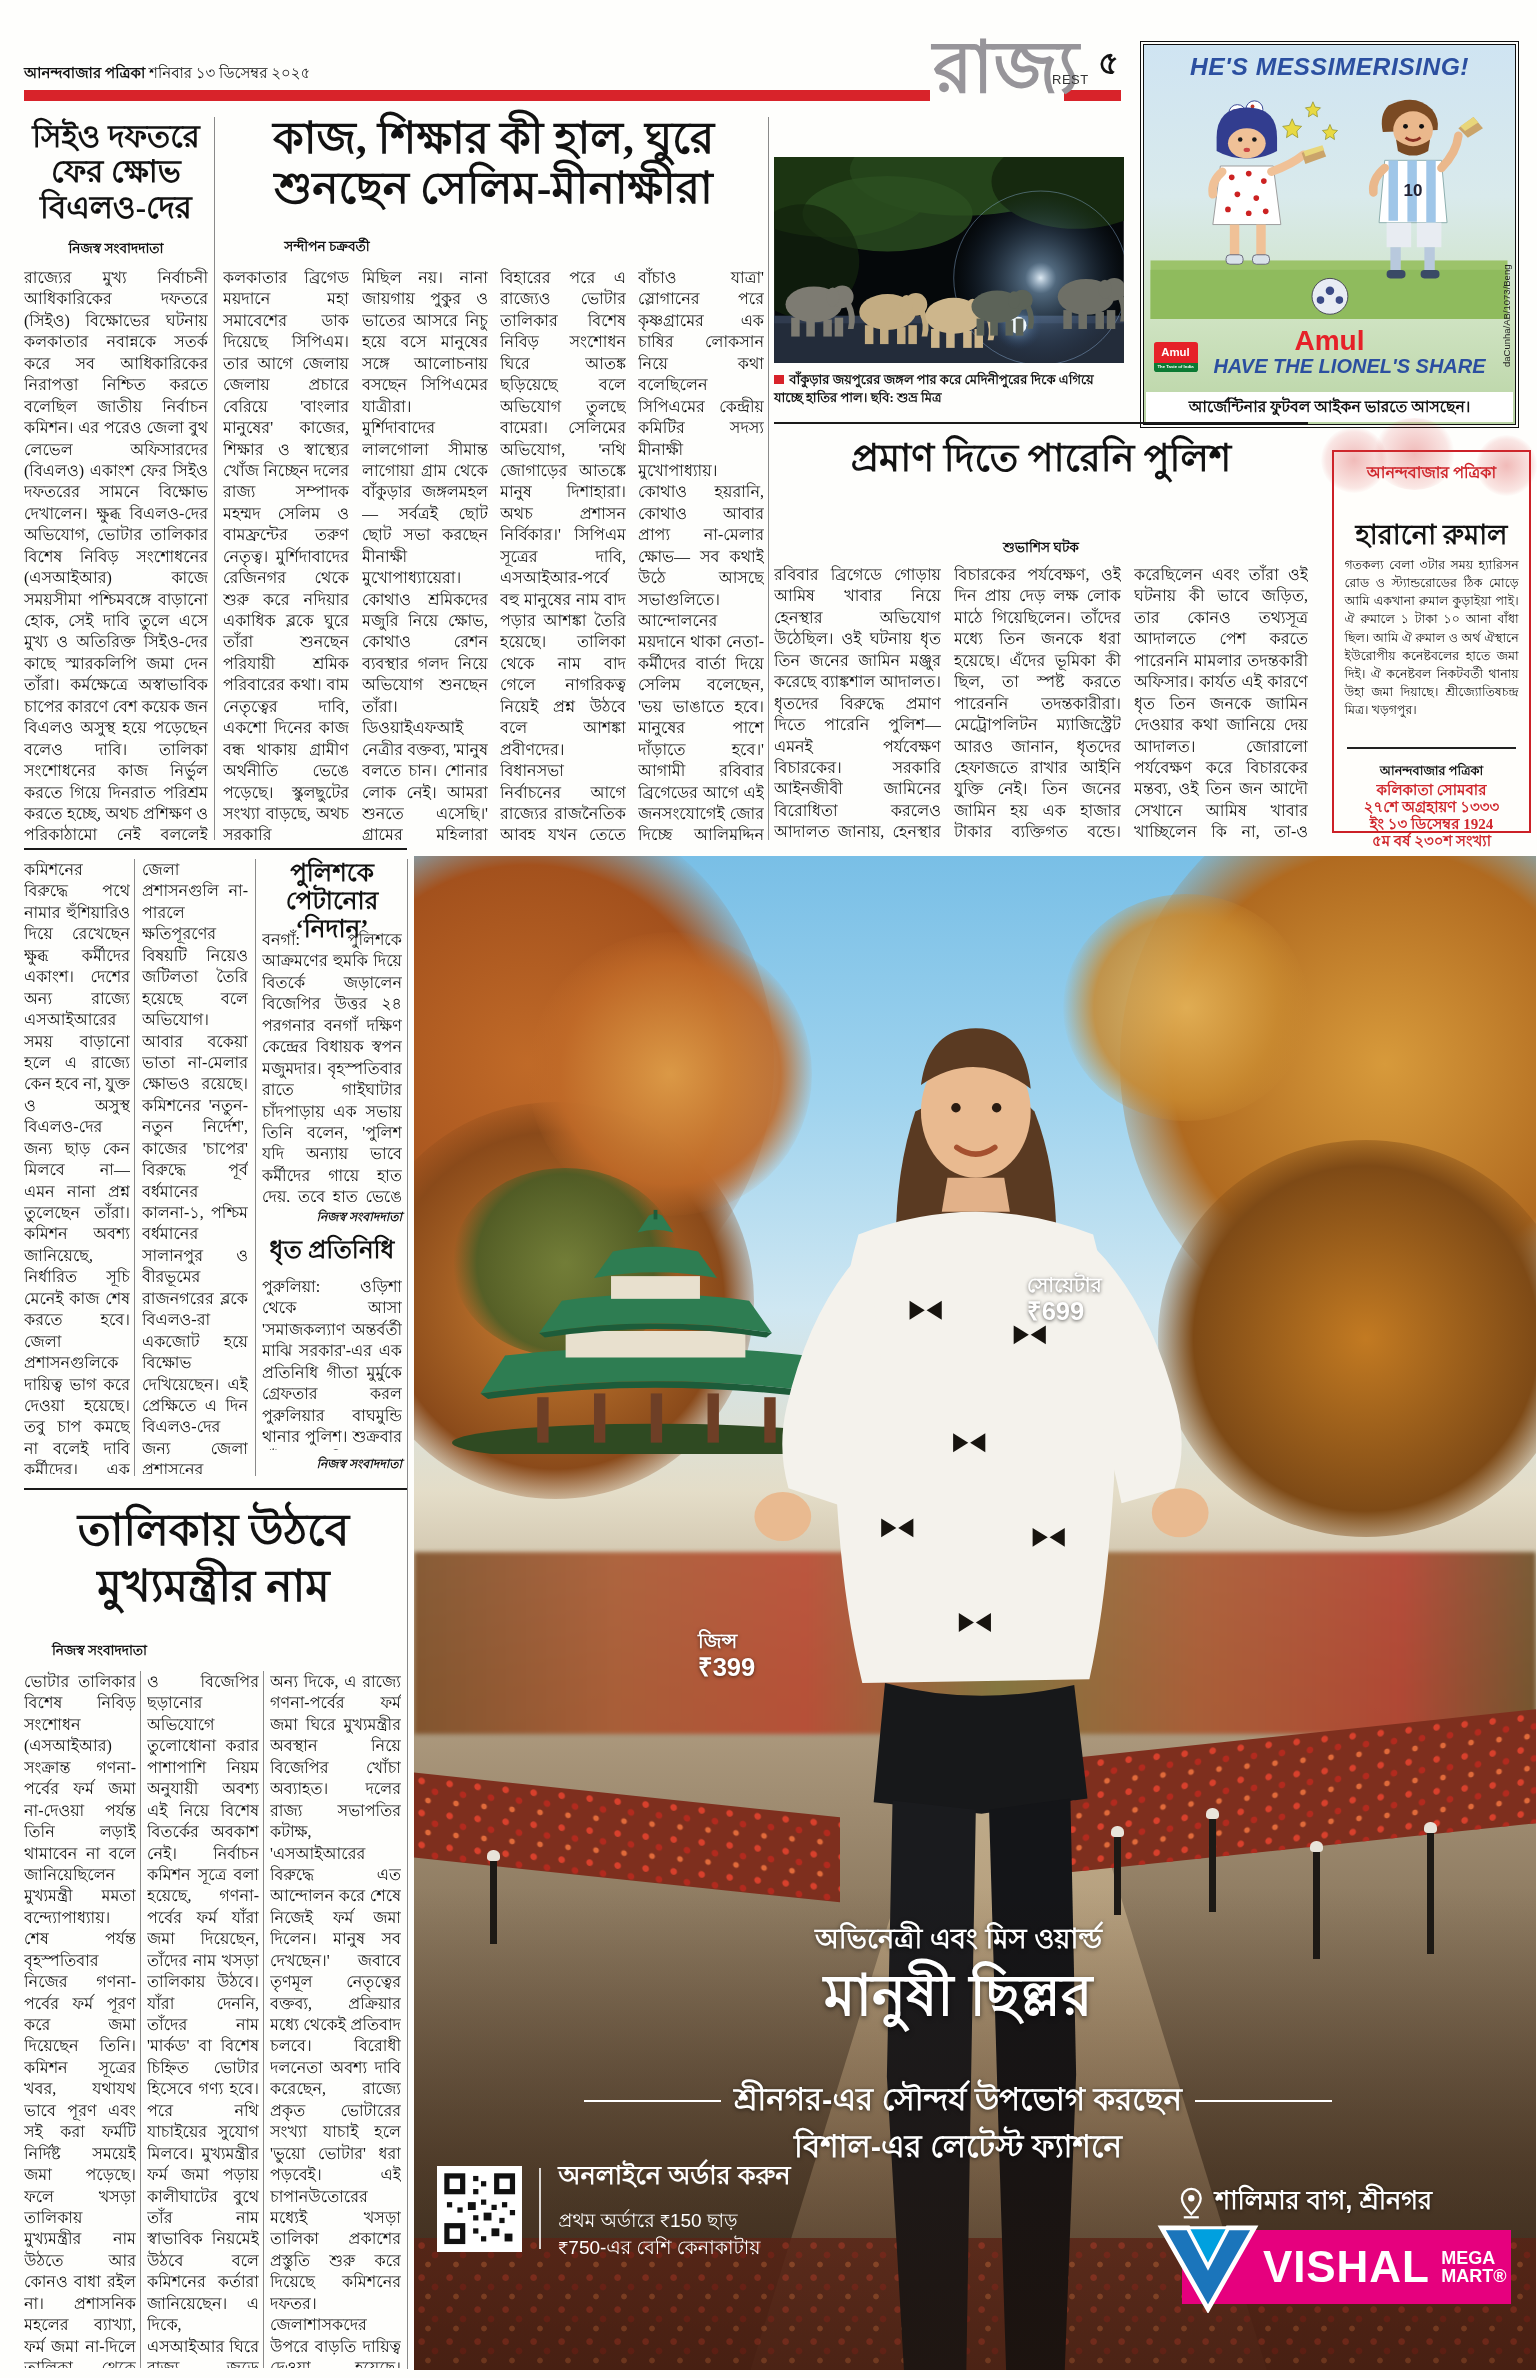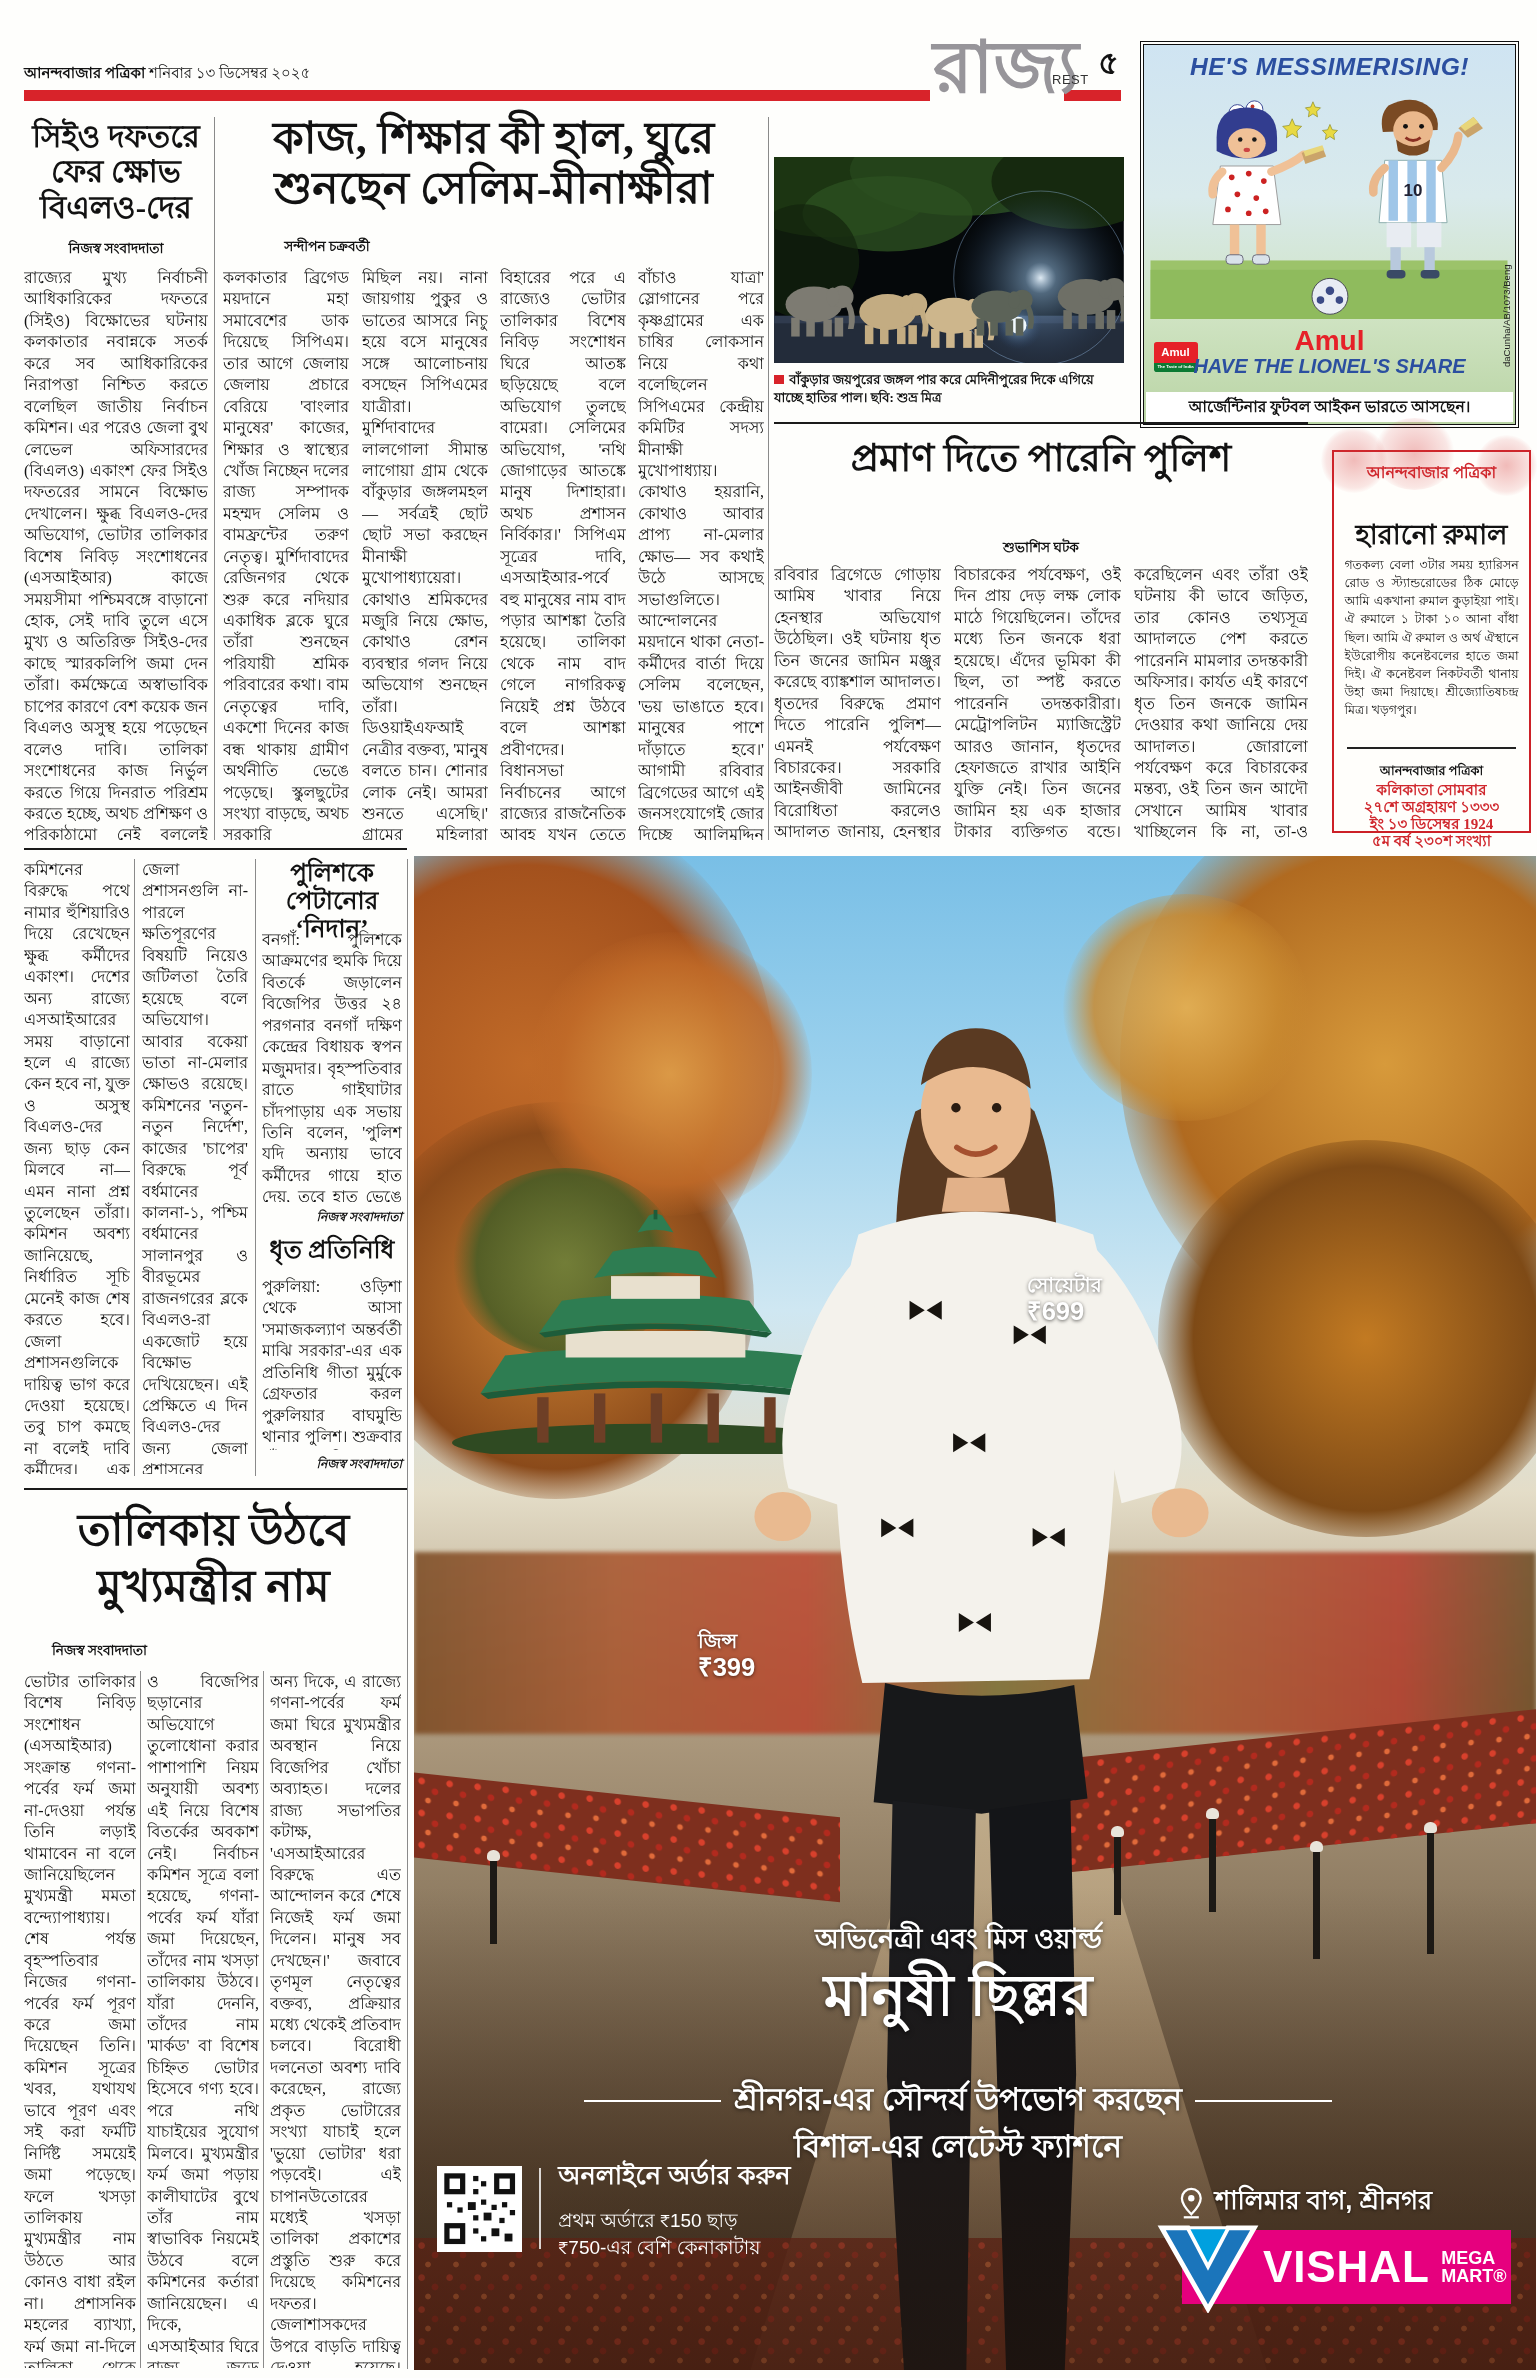--- a/index.html
+++ b/index.html
@@ -17,21 +17,21 @@
   .masthead .paper{font-weight:bold;}
   .sectionlabel{left:933px;top:32px;width:132px;font-size:72px;font-weight:bold;color:#97959a;line-height:1;text-align:center;}
   .sectionsub{left:1052px;top:72px;font-size:13px;color:#333;font-family:"Liberation Sans",sans-serif;letter-spacing:0.5px;}
   .pagenum{left:1098px;top:38px;font-size:32px;font-weight:bold;}
   .bar{position:absolute;background:#d8232a;height:11.4px;top:90px;}
   
   .amul{left:1143px;top:44px;width:371px;height:379px;border:1.9px solid #101010;outline:0.9px solid #101010;outline-offset:2.8px;
         background:linear-gradient(180deg,#cfe4f2 0%,#d9eaec 40%,#cfe3c2 72%,#b9d4a4 100%);overflow:hidden;}
   .amul-title{left:0;top:7.6px;width:100%;text-align:center;color:#2b4fa0;font:italic 900 24.6px "Liberation Sans",sans-serif;letter-spacing:0.5px;}
   .amul-brand{left:0;top:280px;width:100%;text-align:center;color:#e62128;font:900 28px "Liberation Sans",sans-serif;}
-  .amul-tag{left:0;top:310px;width:100%;text-align:center;color:#2b4fa0;font:italic 900 20px "Liberation Sans",sans-serif;}
+  .amul-tag{left:0;top:310px;width:100%;text-align:center;color:#2b4fa0;font:italic 900 20px "Liberation Sans",sans-serif;padding-left:20px;}
   .amul-cap{left:1.9px;right:1.9px;bottom:1.9px;height:30px;background:#ffffff;text-align:center;font-weight:bold;font-size:15.6px;line-height:30px;}
   .amul-credit{right:2.8px;top:38px;height:284px;writing-mode:vertical-rl;transform:rotate(180deg);font:9.5px "Liberation Sans",sans-serif;color:#222;}
   .amul-logo{left:9.5px;top:297px;width:44px;height:30px;}
   .amul-logo .r{background:#e62128;color:#fff;font:900 11.4px "Liberation Sans",sans-serif;text-align:center;height:21px;line-height:21px;border-radius:2.8px 2.8px 0 0;}
   .amul-logo .g{background:#0b7a33;color:#fff;font:bold 4.3px "Liberation Sans",sans-serif;text-align:center;height:8.5px;line-height:8.5px;border-radius:0 0 2.8px 2.8px;}
   
   .rumal{left:1332px;top:450px;width:195px;height:379px;border:2.8px solid #cc2027;background:#fffefb;}
   .rumal-deco{position:absolute;left:0;top:7.6px;width:100%;text-align:center;color:#d0282e;font-weight:bold;font-size:16px;}
   .rumal-blob{position:absolute;border-radius:50%;background:radial-gradient(circle,rgba(214,60,60,.35),rgba(214,60,60,.12) 60%,transparent 72%);}
   .rumal-title{position:absolute;left:0;top:62px;width:100%;text-align:center;font-weight:bold;font-size:27.4px;}

